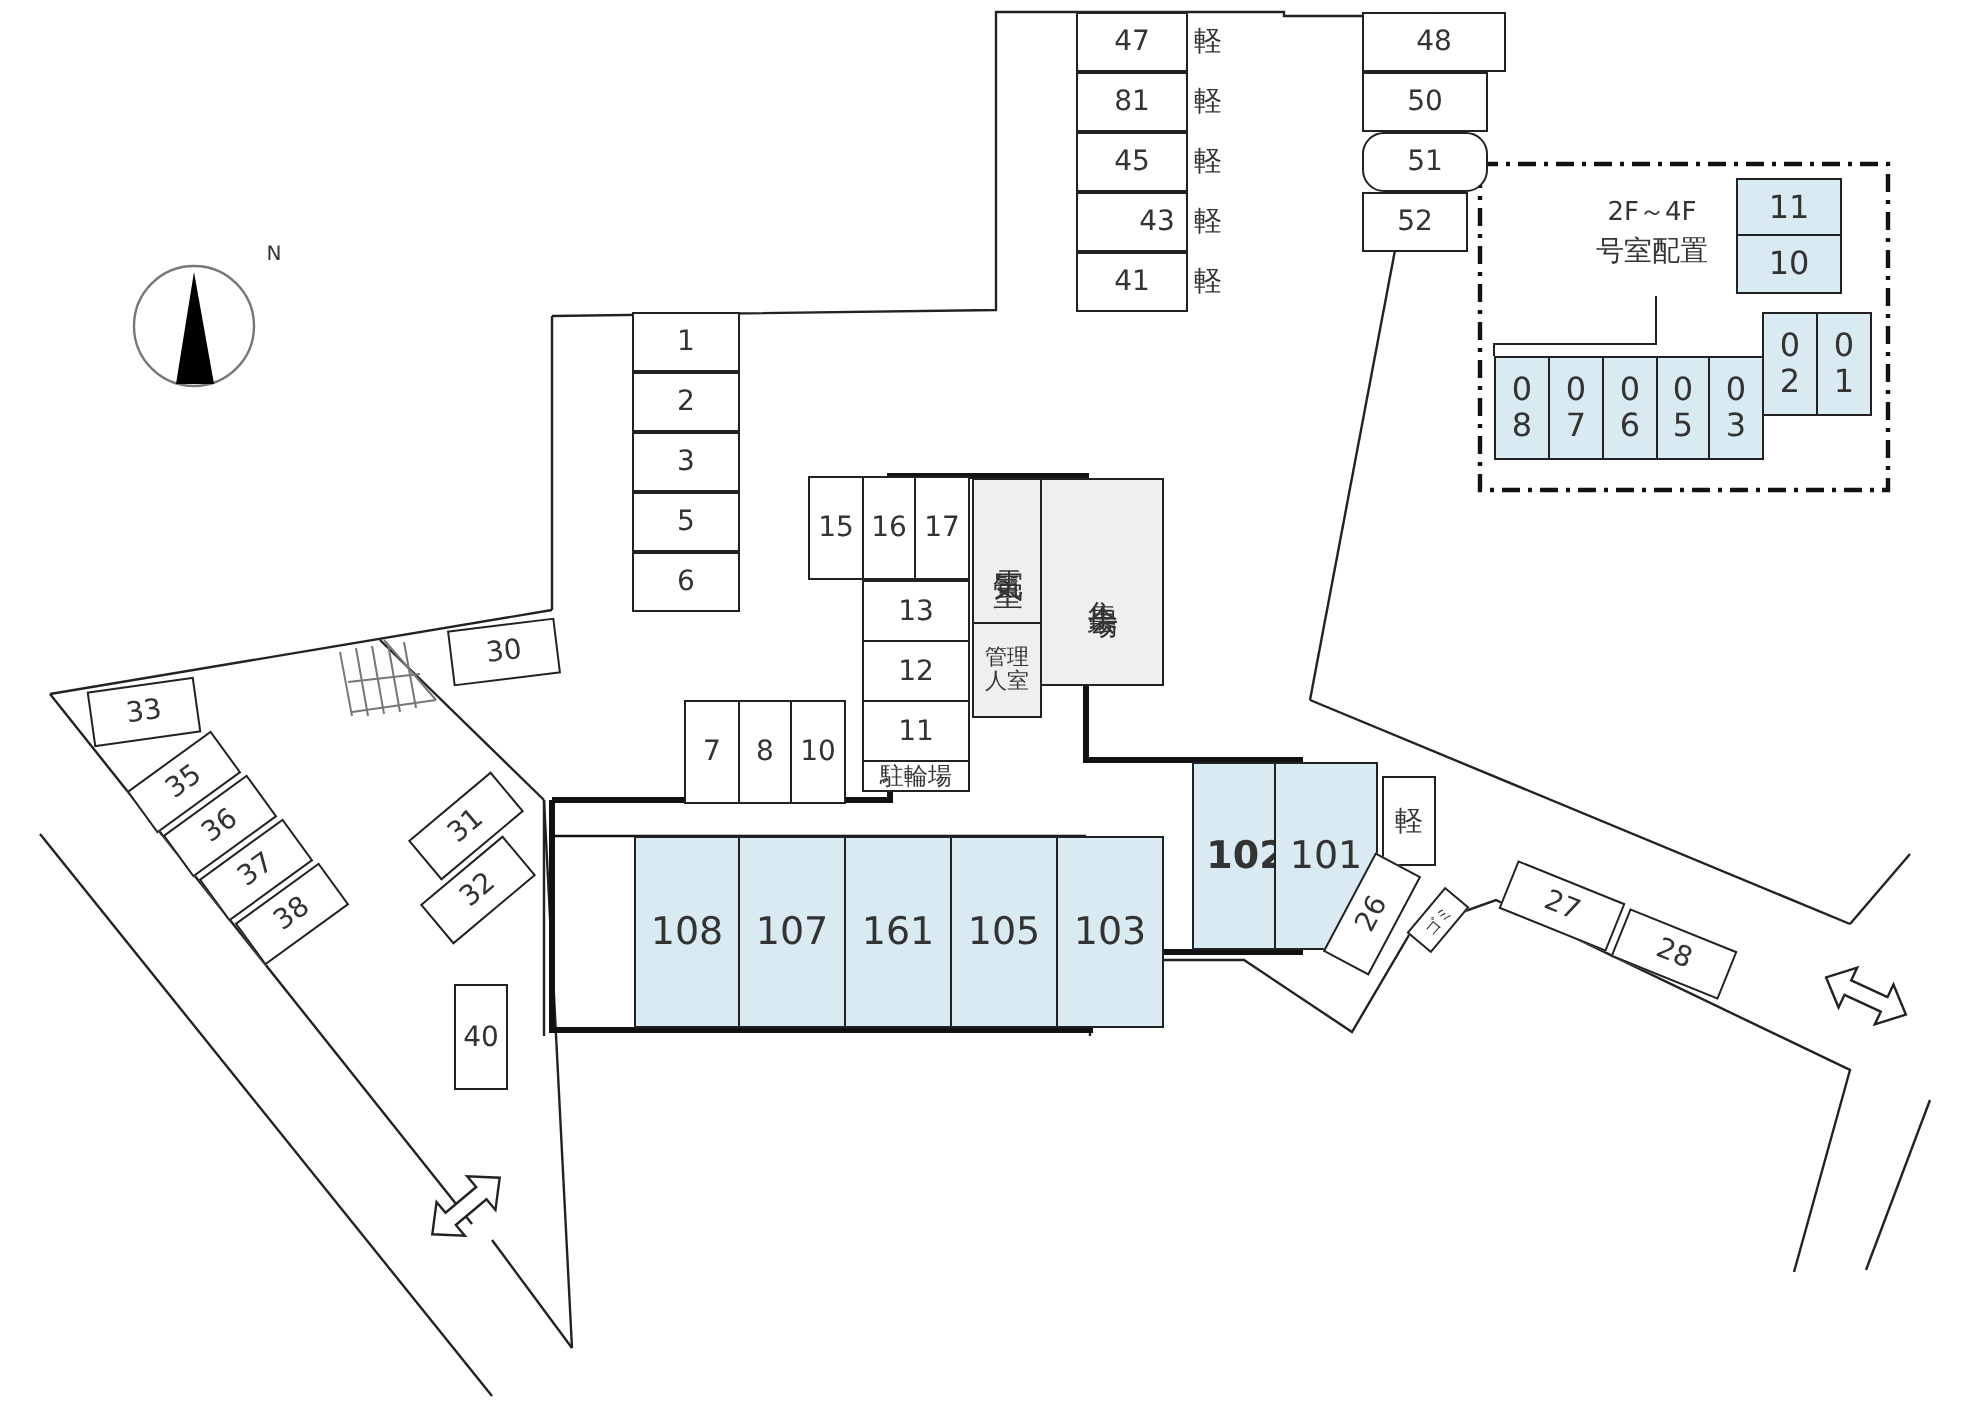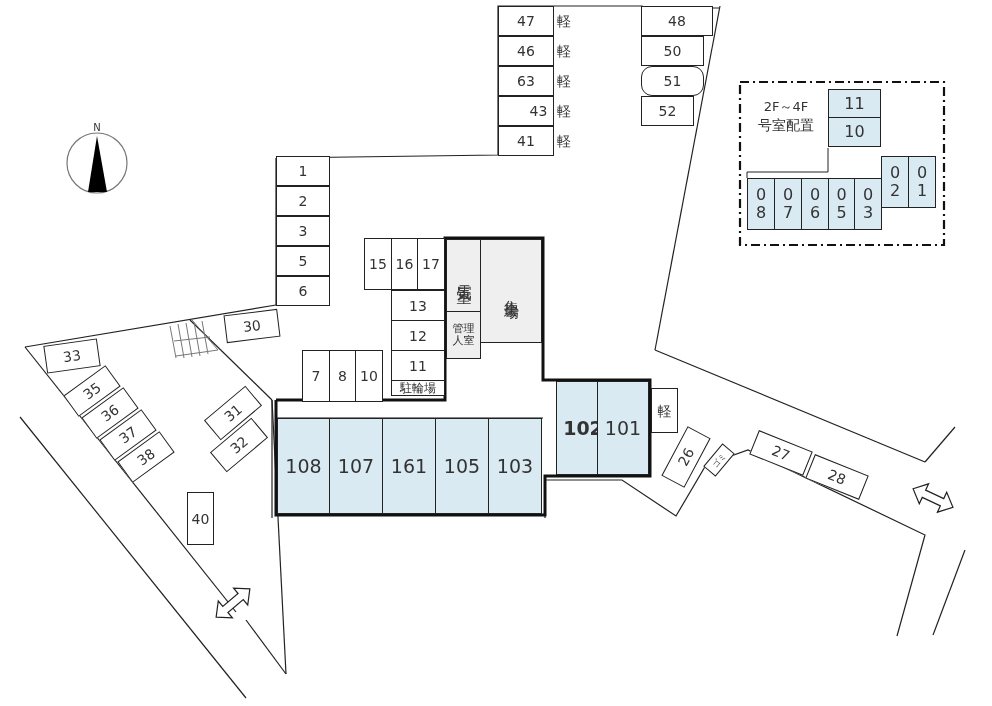--- a/index.html
+++ b/index.html
@@ -1,20 +1,20 @@
 <!DOCTYPE html>
 <html><head>
 <meta charset="utf-8">
 <style>
   html, body { margin:0; padding:0; background:#ffffff; }
   body { width:992px; height:706px; position:relative; overflow:hidden;
          font-family:"DejaVu Sans","Liberation Sans",sans-serif; color:#333; }
   #map { position:absolute; left:0; top:0; width:992px; height:706px; }
   .lbl { position:absolute; display:flex; align-items:center; justify-content:center;
-         font-size:14px; color:#333; line-height:1; white-space:nowrap; }
+         font-size:14px; color:#333; line-height:1; white-space:nowrap;margin-left:40px; }
   .box { position:absolute; box-sizing:border-box; border:1px solid #222; background:#fff; }
   .unit { background:#d9eaf2; }
   .grey { background:#efefef; }
   .big { font-size:19px; }
   .vtext { writing-mode:vertical-rl; text-orientation:upright; letter-spacing:2px; }
   .rot { position:absolute; box-sizing:border-box; border:1px solid #222; background:#fff;
          display:flex; align-items:center; justify-content:center; font-size:14px; color:#333; }
   .small { font-size:11px; }
   .digit2 { display:flex; flex-direction:column; align-items:center; justify-content:center;
             font-size:16px; line-height:18px; }
@@ -70,23 +70,23 @@
   </g>
 
   <rect x="740" y="82" width="204" height="163" fill="none" stroke="#111" stroke-width="2.2" stroke-dasharray="9,4,2,4"></rect>
   <polyline points="747,178 747,172 828,172 828,148" fill="none" stroke="#222" stroke-width="1"></polyline>
 </svg>
 
 <div class="lbl" style="left:90px;top:122px;width:14px;height:12px;font-size:10px;">N</div>
 
 <div class="box lbl" style="left:498px;top:6px;width:56px;height:30px;">47</div>
 <div class="lbl" style="left:554px;top:6px;width:20px;height:30px;">軽</div>
-<div class="box lbl" style="left:498px;top:36px;width:56px;height:30px;">46</div>
+<div class="box lbl" style="left:498px;top:36px;width:56px;height:30px;">81</div>
 <div class="lbl" style="left:554px;top:36px;width:20px;height:30px;">軽</div>
-<div class="box lbl" style="left:498px;top:66px;width:56px;height:30px;">63</div>
+<div class="box lbl" style="left:498px;top:66px;width:56px;height:30px;">45</div>
 <div class="lbl" style="left:554px;top:66px;width:20px;height:30px;">軽</div>
 <div class="box lbl" style="left:498px;top:96px;width:56px;height:30px;padding-left:25px;">43</div>
 <div class="lbl" style="left:554px;top:96px;width:20px;height:30px;">軽</div>
 <div class="box lbl" style="left:498px;top:126px;width:56px;height:30px;">41</div>
 <div class="lbl" style="left:554px;top:126px;width:20px;height:30px;">軽</div>
 
 <div class="box lbl" style="left:641px;top:6px;width:72px;height:30px;">48</div>
 <div class="box lbl" style="left:641px;top:36px;width:63px;height:30px;">50</div>
 <div class="box lbl" style="left:641px;top:66px;width:63px;height:30px;border-radius:11px;">51</div>
 <div class="box lbl" style="left:641px;top:96px;width:53px;height:30px;">52</div>
@@ -133,21 +133,21 @@
 <div class="rot" style="left:206px;top:400px;width:54px;height:26px;transform:rotate(-40deg);">31</div>
 <div class="rot" style="left:212px;top:432px;width:54px;height:26px;transform:rotate(-40deg);">32</div>
 <div class="box lbl" style="left:187px;top:492px;width:27px;height:53px;">40</div>
 
 <div class="rot" style="left:658px;top:444px;width:56px;height:26px;transform:rotate(-62deg);">26</div>
 <div class="rot small" style="left:704px;top:452px;width:30px;height:16px;font-size:8px;transform:rotate(-50deg);">ゴミ</div>
 <div class="rot" style="left:752px;top:440px;width:58px;height:26px;transform:rotate(22deg);">27</div>
 <div class="rot" style="left:808px;top:464px;width:58px;height:26px;transform:rotate(22deg);">28</div>
 
 <div class="lbl" style="left:748px;top:98px;width:76px;height:16px;font-size:13px;">2F～4F</div>
-<div class="lbl" style="left:748px;top:118px;width:76px;height:16px;font-size:14px;font-family:Liberation Serif, serif;">号室配置</div>
+<div class="lbl" style="left:748px;top:118px;width:76px;height:16px;font-size:14px;">号室配置</div>
 
 <div class="box unit lbl" style="left:828px;top:89px;width:53px;height:29px;font-size:16px;">11</div>
 <div class="box unit lbl" style="left:828px;top:117px;width:53px;height:30px;font-size:16px;">10</div>
 
 <div class="box unit digit2" style="left:747px;top:178px;width:28px;height:52px;">
   <span>0</span>
   <span>8</span>
 </div>
 <div class="box unit digit2" style="left:774px;top:178px;width:28px;height:52px;">
   <span>0</span>

